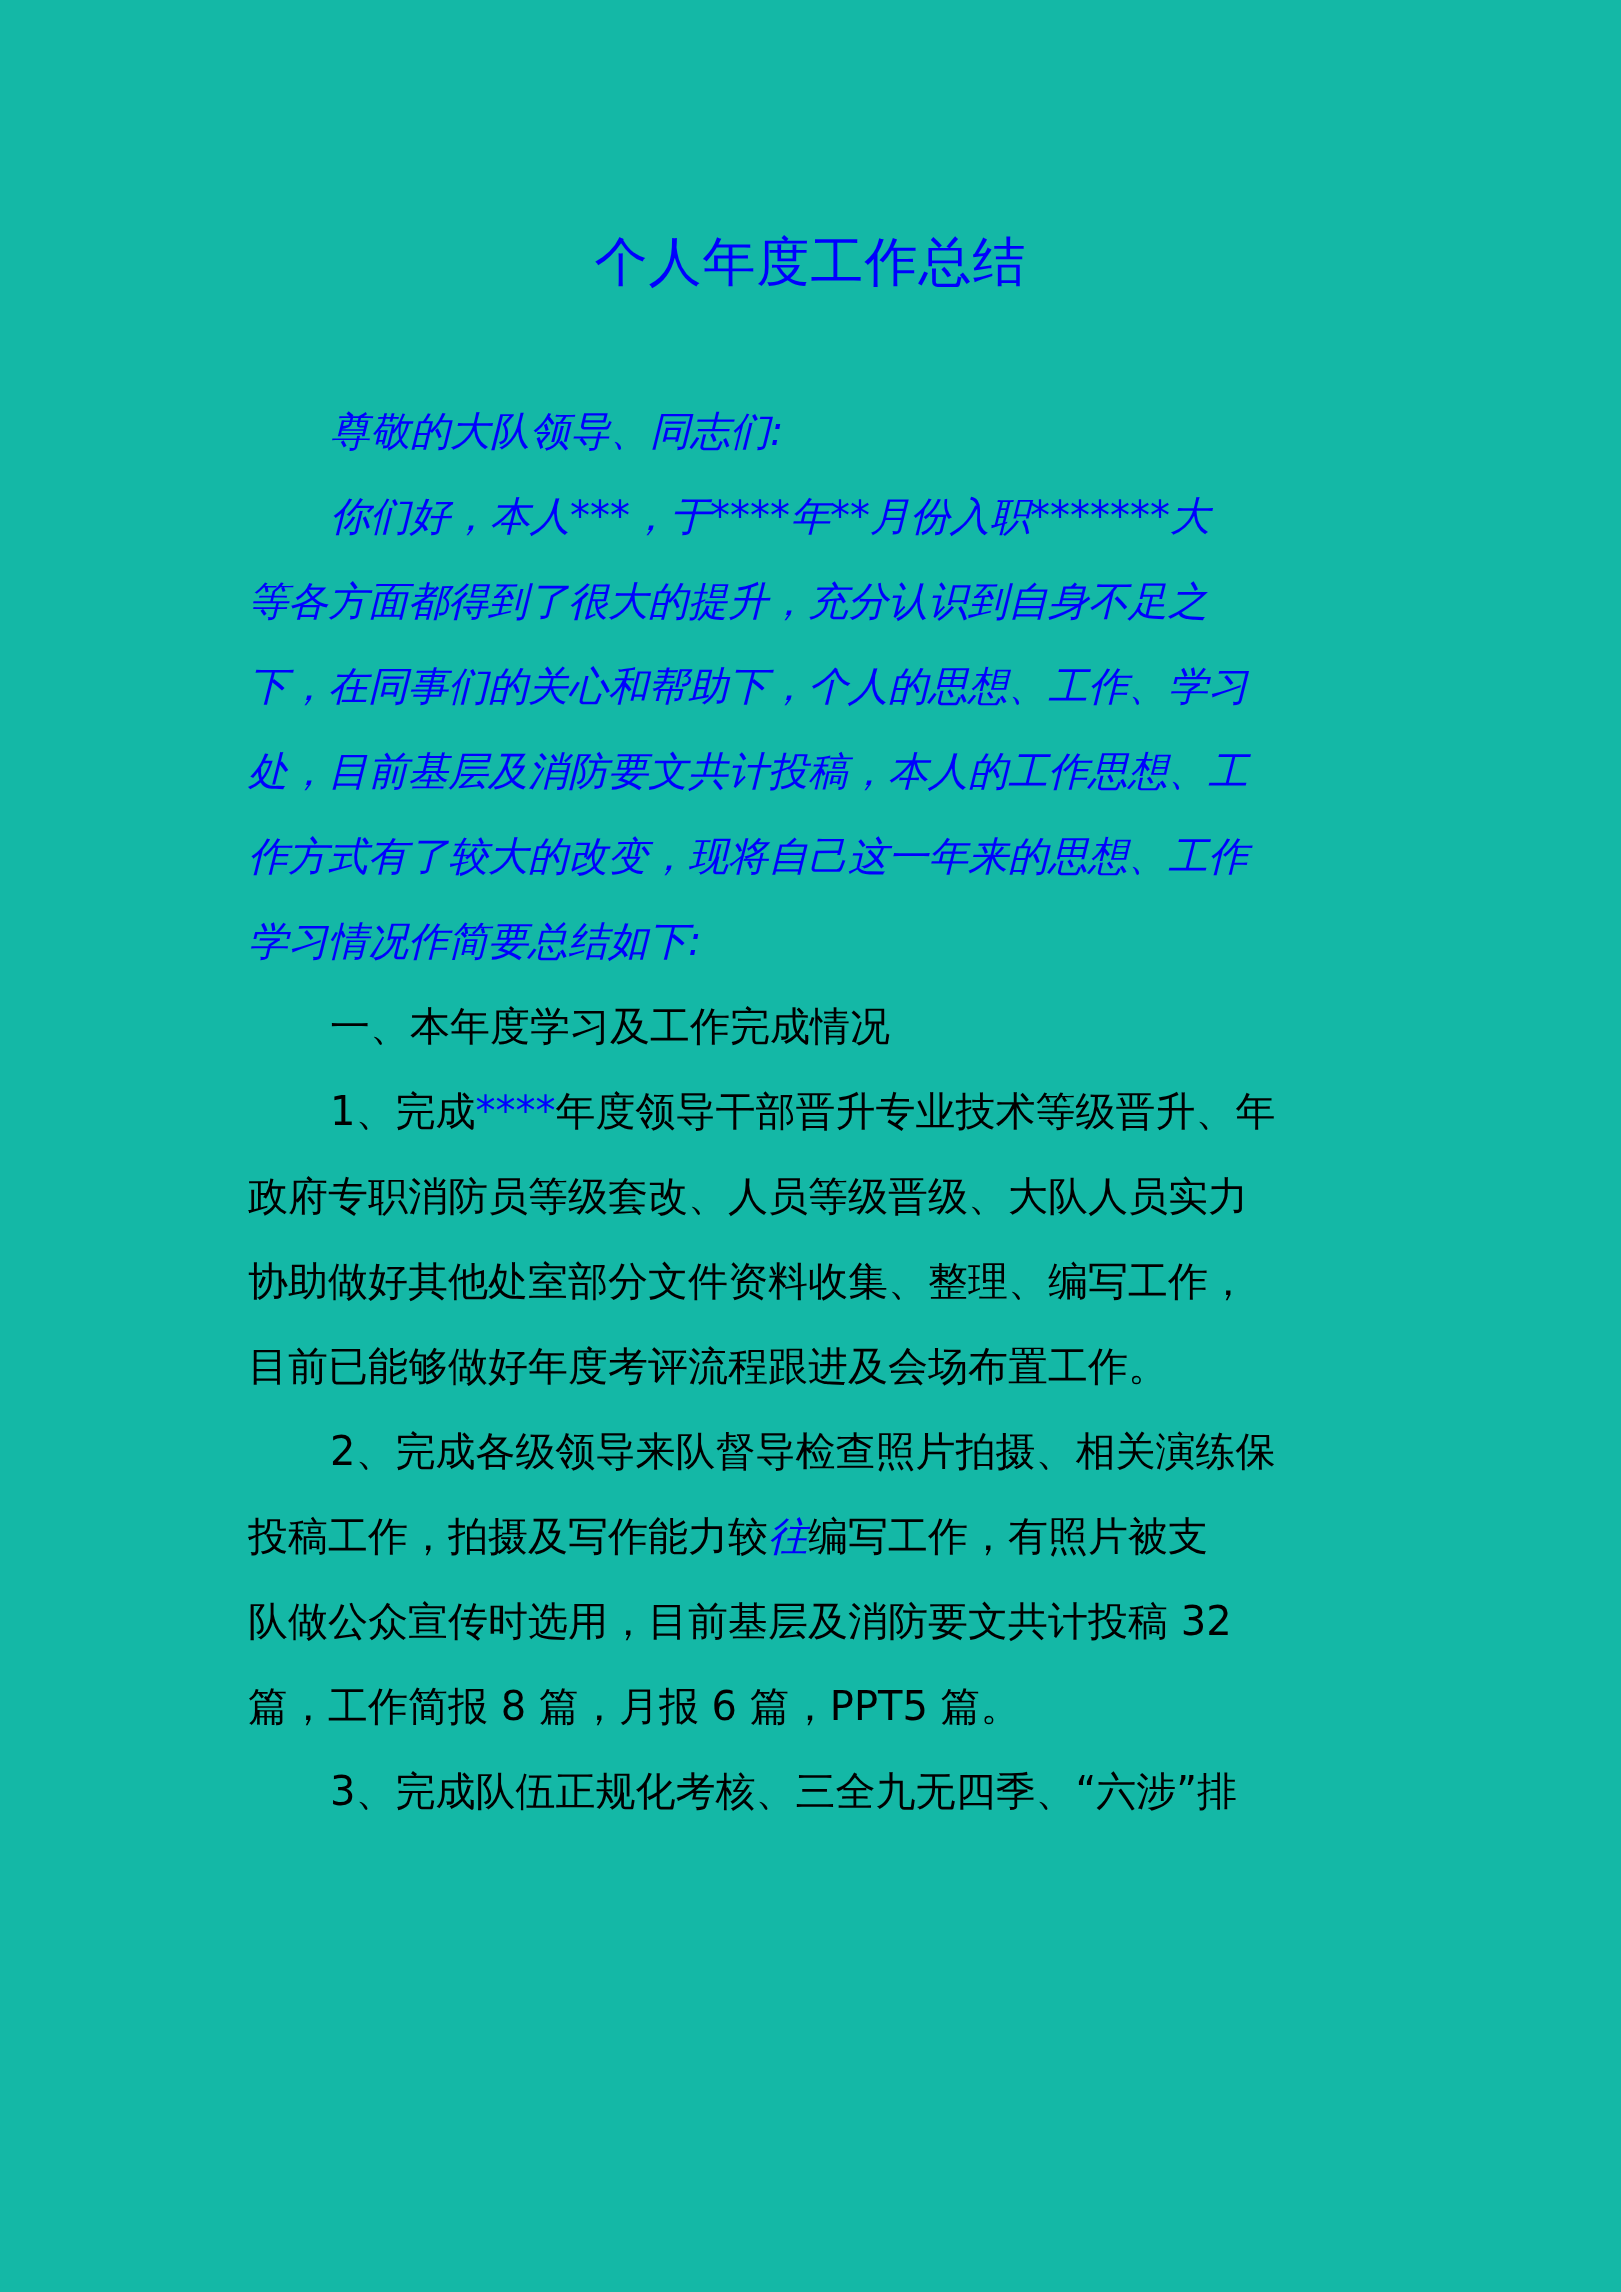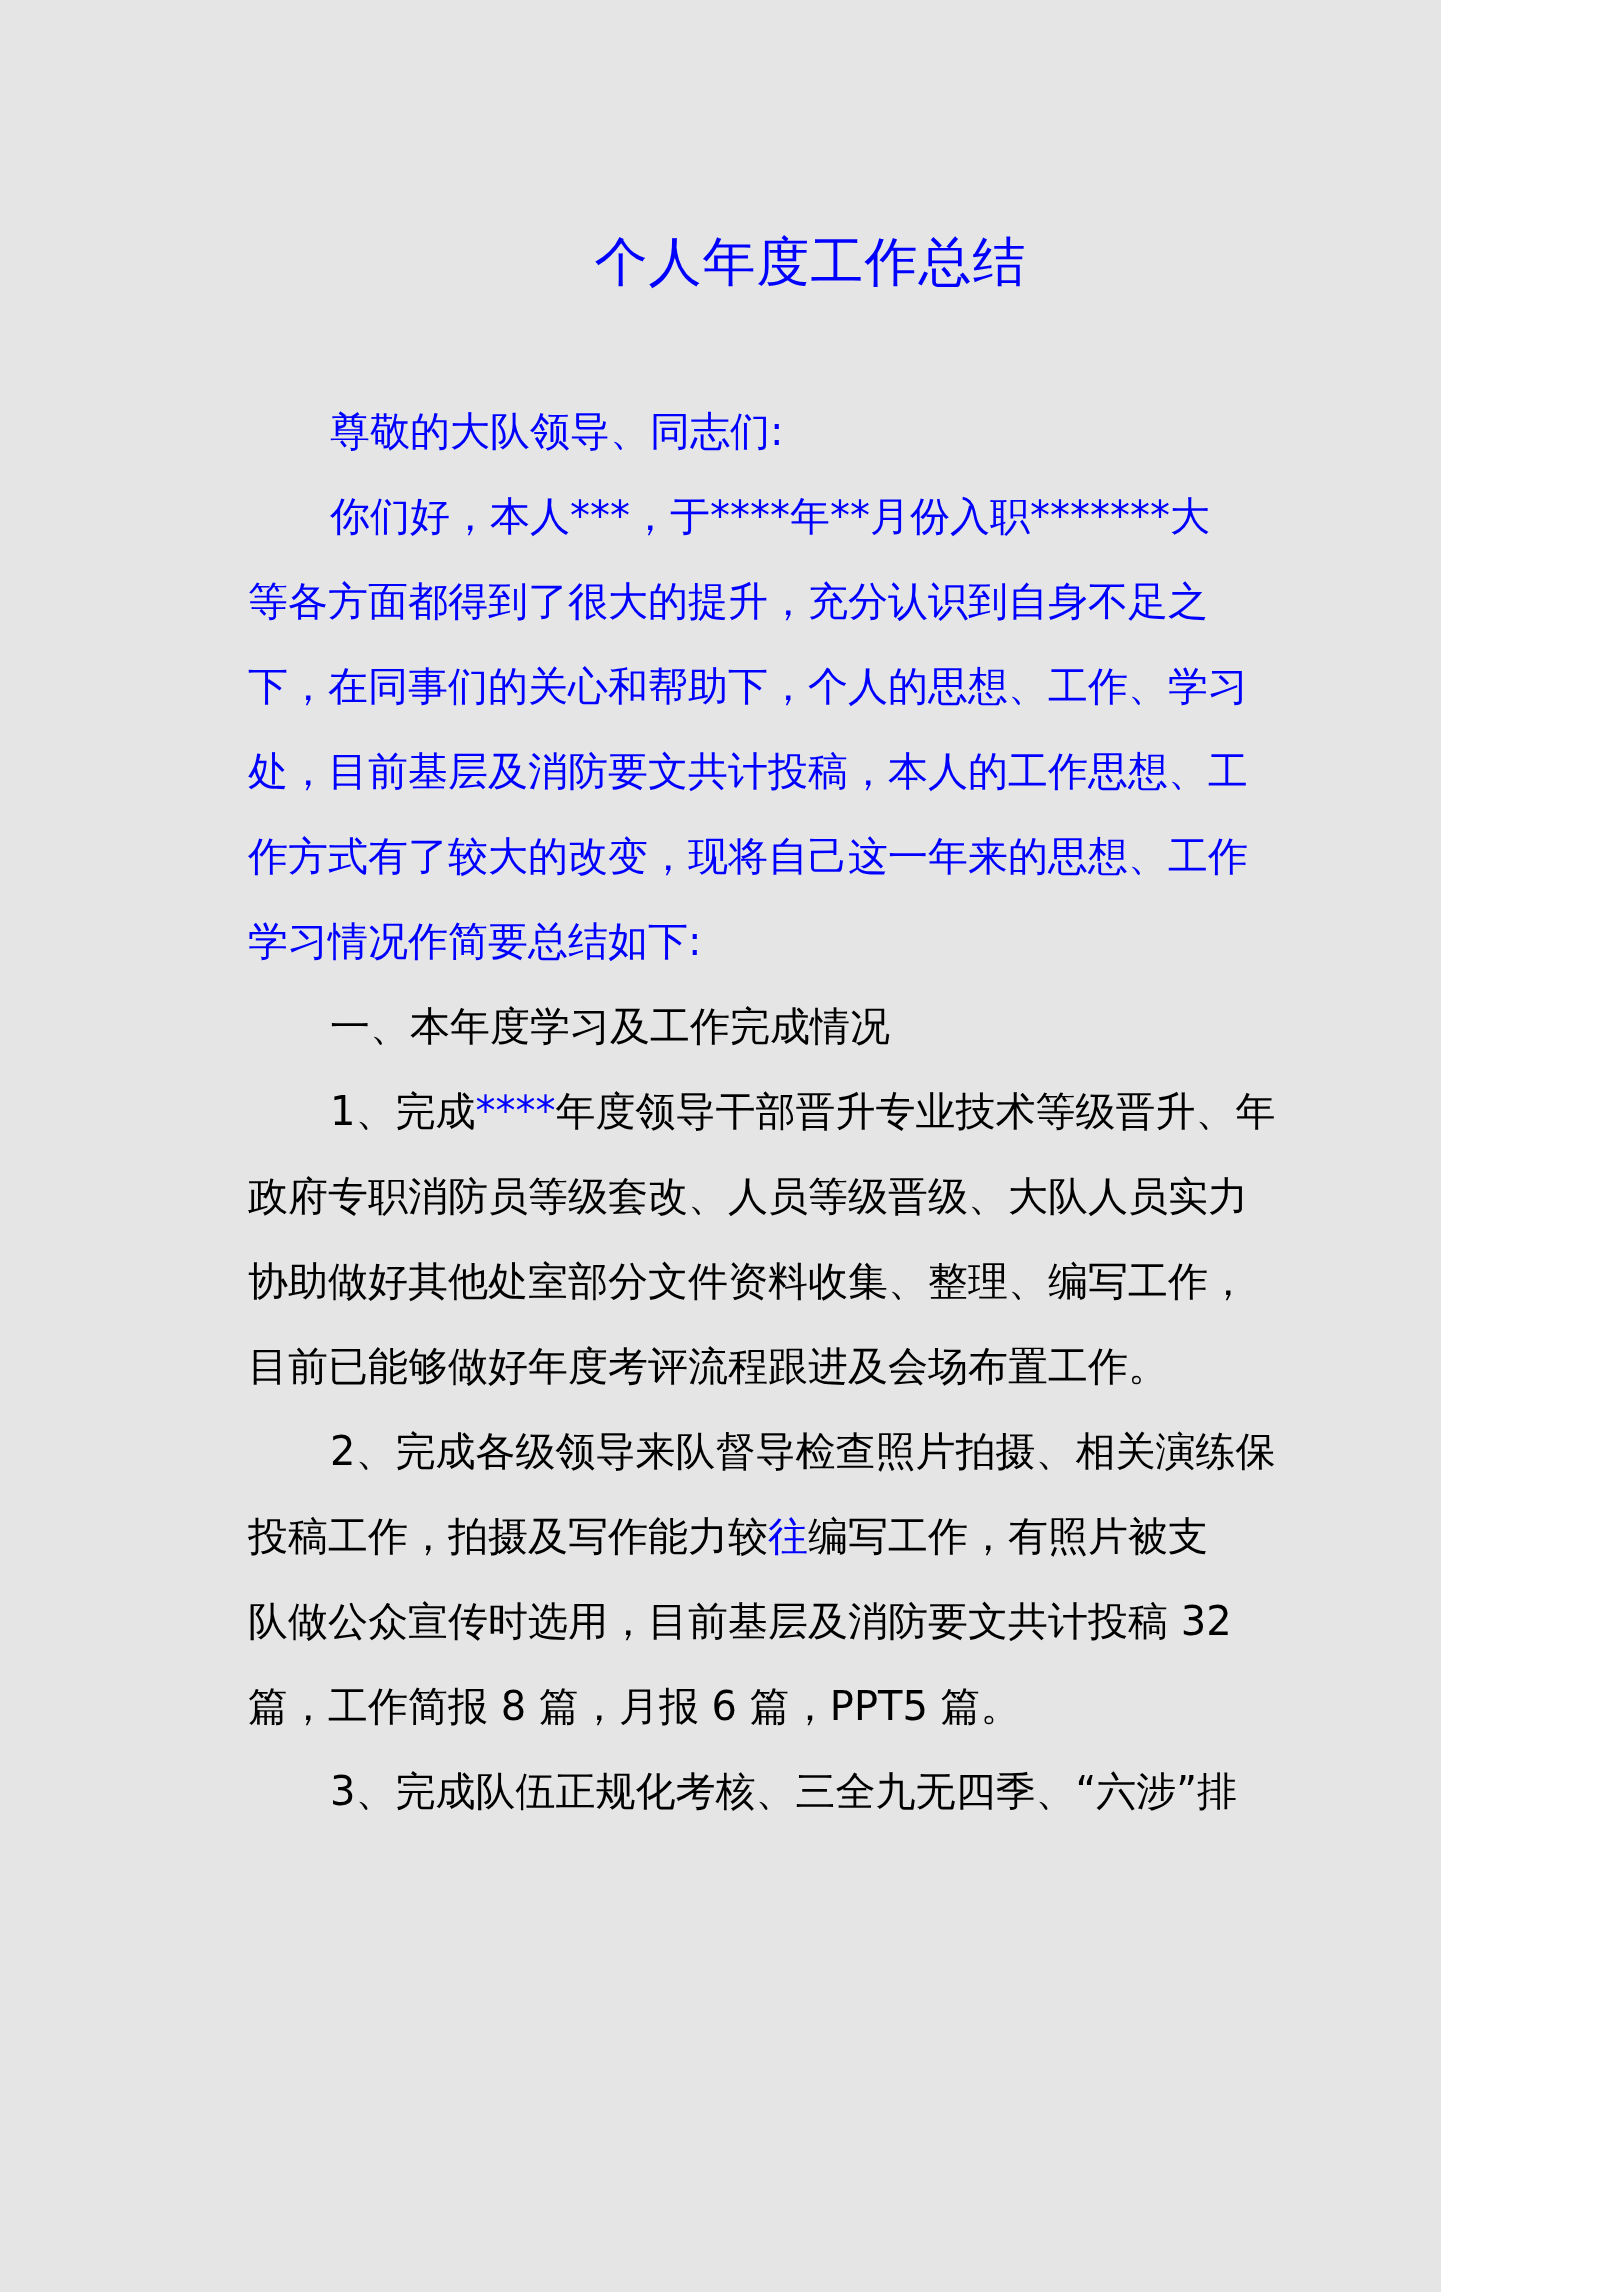--- a/index.html
+++ b/index.html
@@ -10,23 +10,23 @@
     body {
       width: 1621px;
       height: 2293px;
       position: relative;
       overflow: hidden;
       font-family: "DejaVu Sans", "Liberation Sans", sans-serif;
     }
     .page {
       position: absolute;
       left: 0; top: 0;
-      width: 1441px;
+      width: 1621px;
       height: 2293px;
-      background: #e5e5e5;
+      background: #14b8a6;
     }
     .title {
       position: absolute;
       top: 227px;
       left: 0;
       width: 1621px;
       text-align: center;
       font-size: 53px;
       line-height: 69px;
       color: #0000ff;
@@ -41,21 +41,21 @@
       width: 1137px;
     }
     .line {
       height: 85px;
       font-size: 40px;
       line-height: 59px;
       white-space: nowrap;
       color: #000000;
     }
     .line.indent { padding-left: 82px; }
-    .blue { color: #0000ff; }
+    .blue { color: #0000ff; font-style: italic; }
     .seg { }
   </style>
 </head>
 <body>
 
 <div class="page">
   <h1 class="title">个人年度工作总结</h1>
 
   <div class="body" id="body">
 

